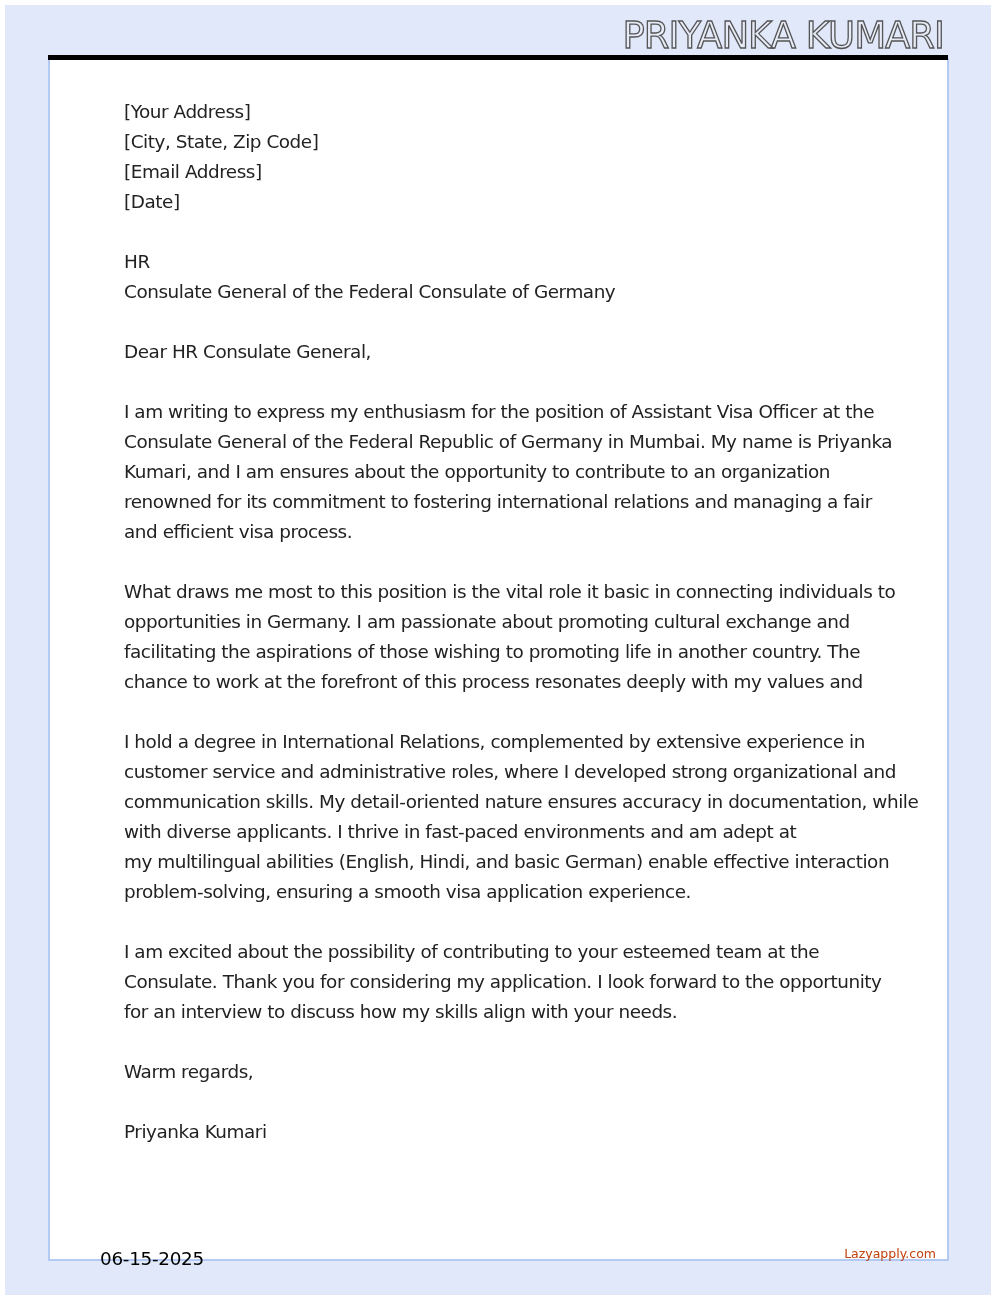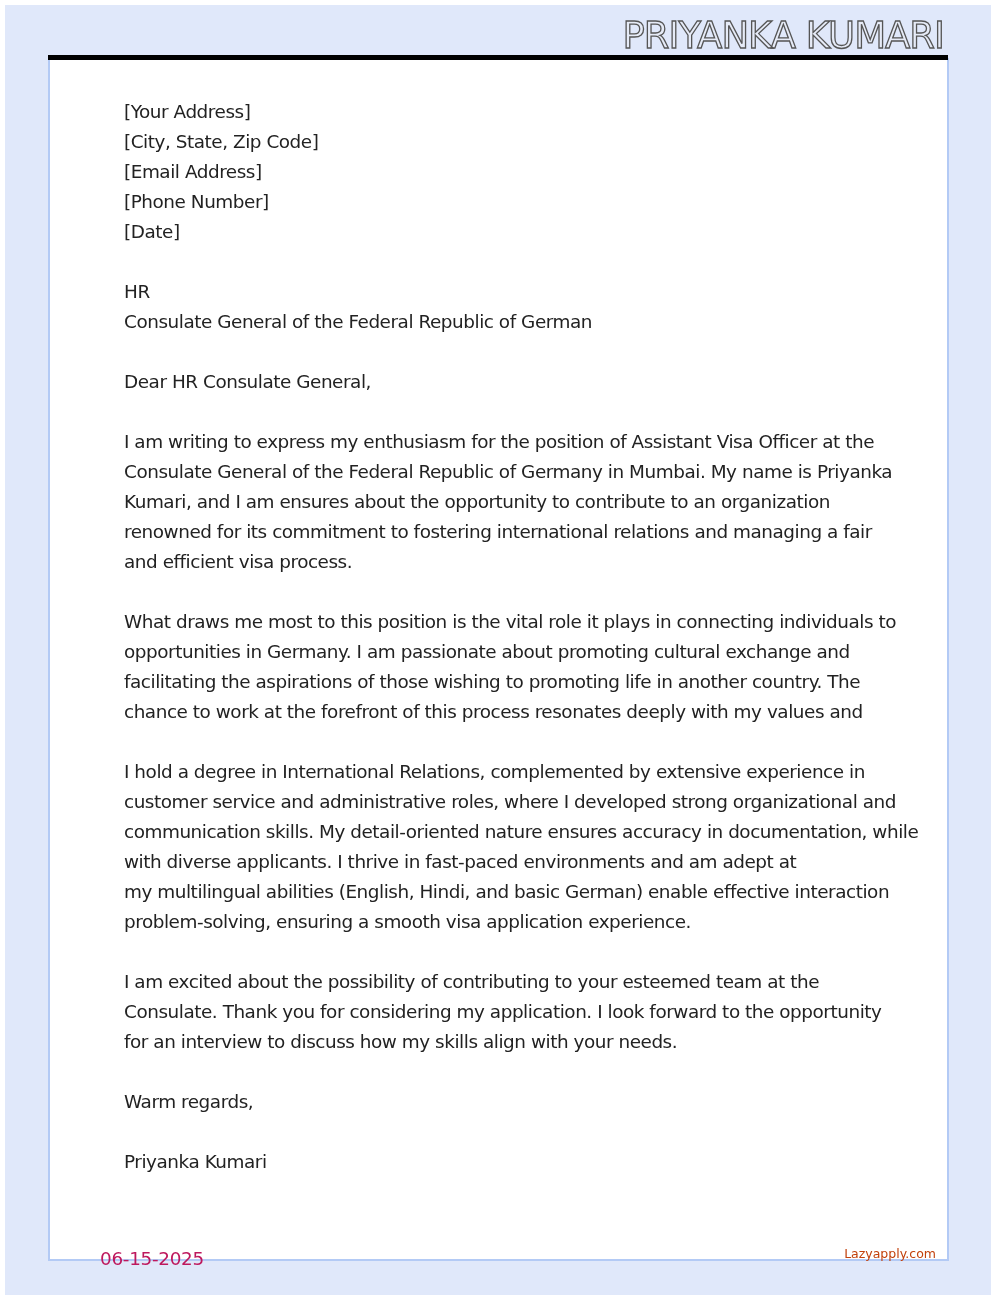--- a/index.html
+++ b/index.html
@@ -27,62 +27,61 @@
   .body-text {
     position: absolute; left: 100px; top: 97px; width: 800px;
     font-family: "DejaVu Sans", sans-serif; font-size: 18.4px; line-height: 30px; color: #222;
     letter-spacing: -0.45px;
     margin-left: 24px;
   }
   .line { white-space: nowrap; height: 30px; }
   .gap { height: 30px; }
   .date-footer {
     position: absolute; left: 100px; top: 1248px;
-    font-family: "DejaVu Sans", sans-serif; font-size: 18.4px; color: #be185d; letter-spacing: -0.3px;
+    font-family: "DejaVu Sans", sans-serif; font-size: 18.4px; color: #000000; letter-spacing: -0.3px;
   }
   .brand {
     position: absolute; right: 60px; top: 1246px;
     font-family: "DejaVu Sans", sans-serif; font-size: 12.5px; color: #c2410c;
   }
 </style>
 </head>
 <body>
 
 <div class="outer"></div>
 <div class="page"></div>
 <div class="header-rule"></div>
 <div class="name-title">PRIYANKA KUMARI</div>
 
 <div class="body-text">
   <div>
     <div class="line">[Your Address]</div>
     <div class="line">[City, State, Zip Code]</div>
     <div class="line">[Email Address]</div>
-    <div class="line">[Phone Number]</div>
     <div class="line">[Date]</div>
   </div>
   <div class="gap"></div>
   <div>
     <div class="line">HR</div>
-    <div class="line">Consulate General of the Federal Republic of German</div>
+    <div class="line">Consulate General of the Federal Consulate of Germany</div>
   </div>
   <div class="gap"></div>
   <div class="line">Dear HR Consulate General,</div>
   <div class="gap"></div>
 
   <div>
     <div class="line">I am writing to express my enthusiasm for the position of Assistant Visa Officer at the</div>
     <div class="line">Consulate General of the Federal Republic of Germany in Mumbai. My name is Priyanka</div>
     <div class="line">Kumari, and I am ensures about the opportunity to contribute to an organization</div>
     <div class="line">renowned for its commitment to fostering international relations and managing a fair</div>
     <div class="line">and efficient visa process.</div>
   </div>
   <div class="gap"></div>
   <div>
-    <div class="line">What draws me most to this position is the vital role it plays in connecting individuals to</div>
+    <div class="line">What draws me most to this position is the vital role it basic in connecting individuals to</div>
     <div class="line">opportunities in Germany. I am passionate about promoting cultural exchange and</div>
     <div class="line">facilitating the aspirations of those wishing to promoting life in another country. The</div>
     <div class="line">chance to work at the forefront of this process resonates deeply with my values and</div>
   </div>
   <div class="gap"></div>
   <div>
     <div class="line">I hold a degree in International Relations, complemented by extensive experience in</div>
     <div class="line">customer service and administrative roles, where I developed strong organizational and</div>
     <div class="line">communication skills. My detail-oriented nature ensures accuracy in documentation, while</div>
     <div class="line">with diverse applicants. I thrive in fast-paced environments and am adept at</div>

